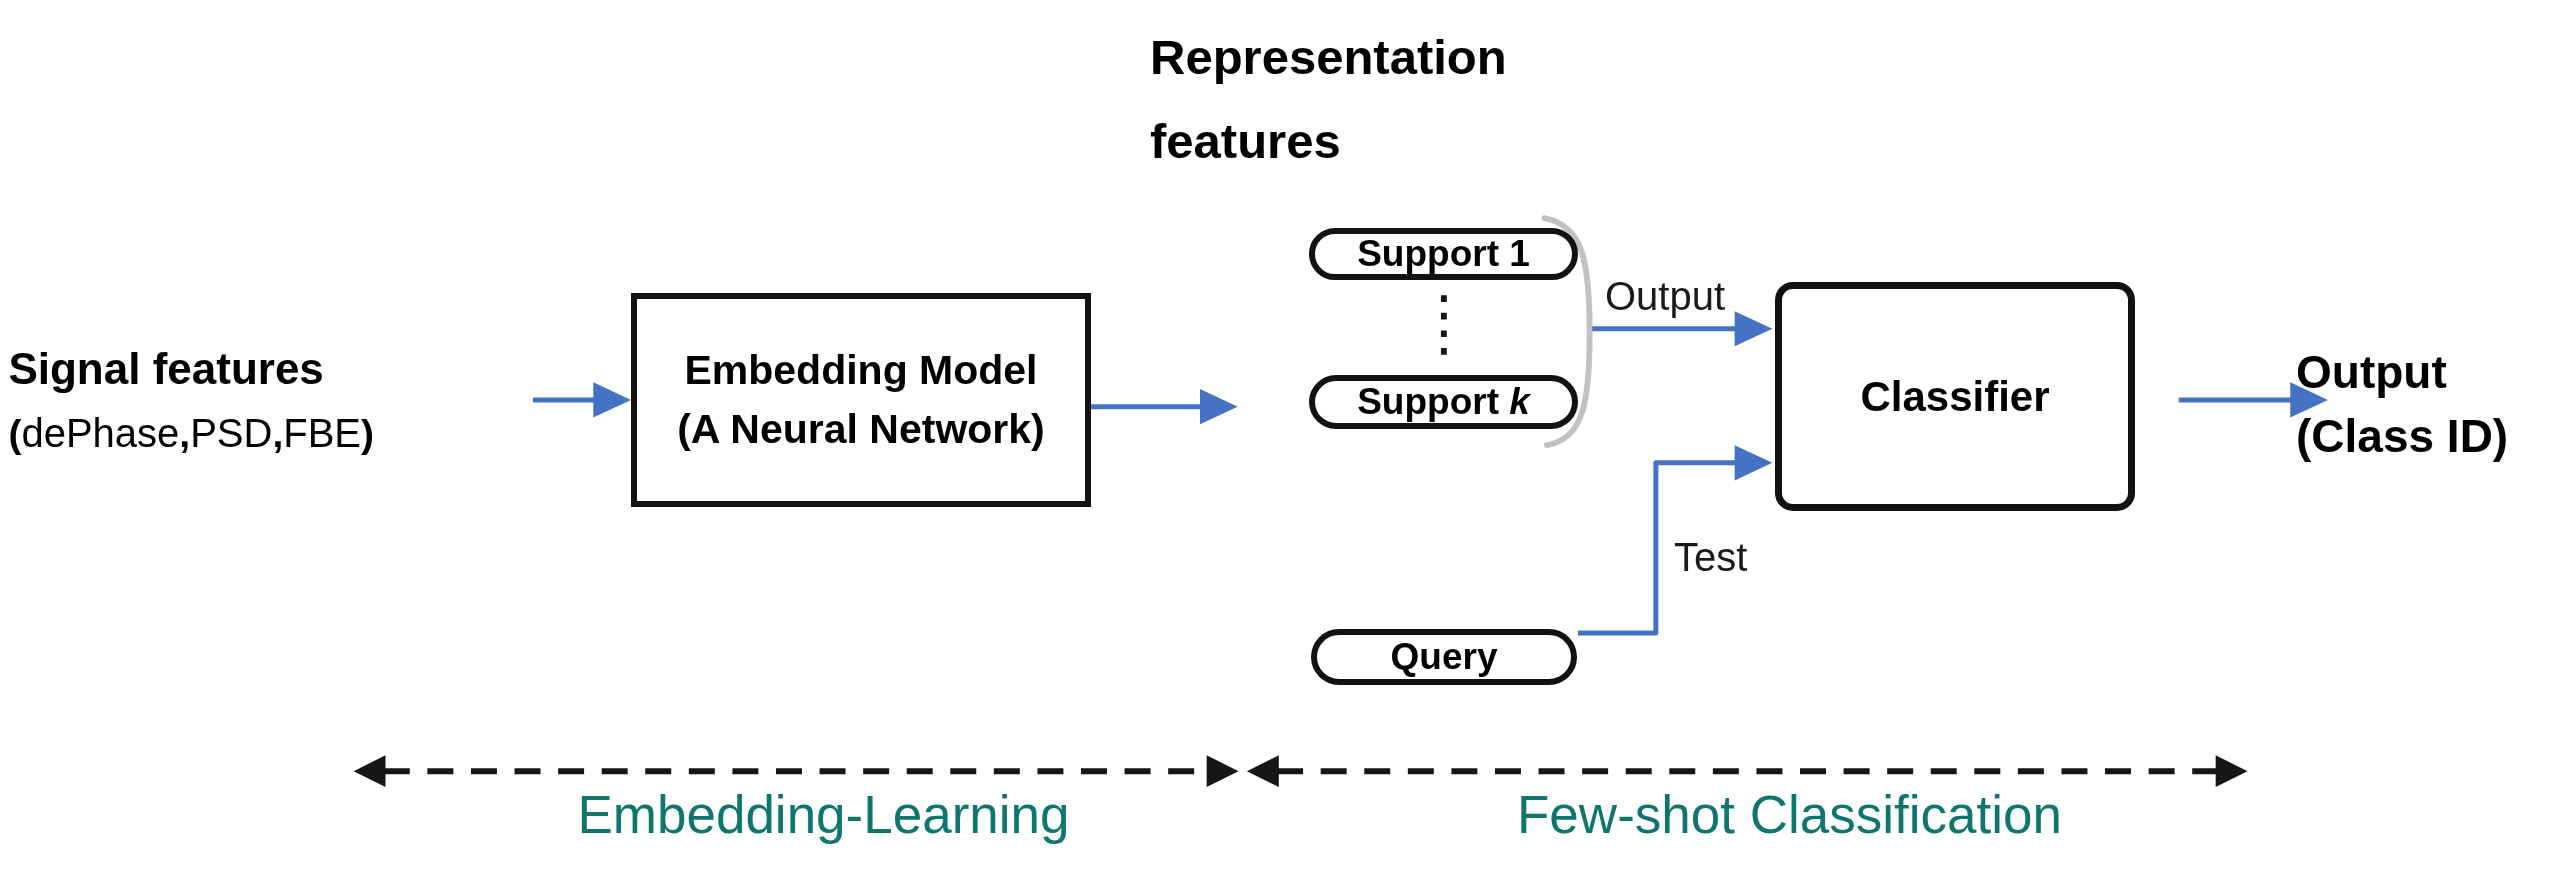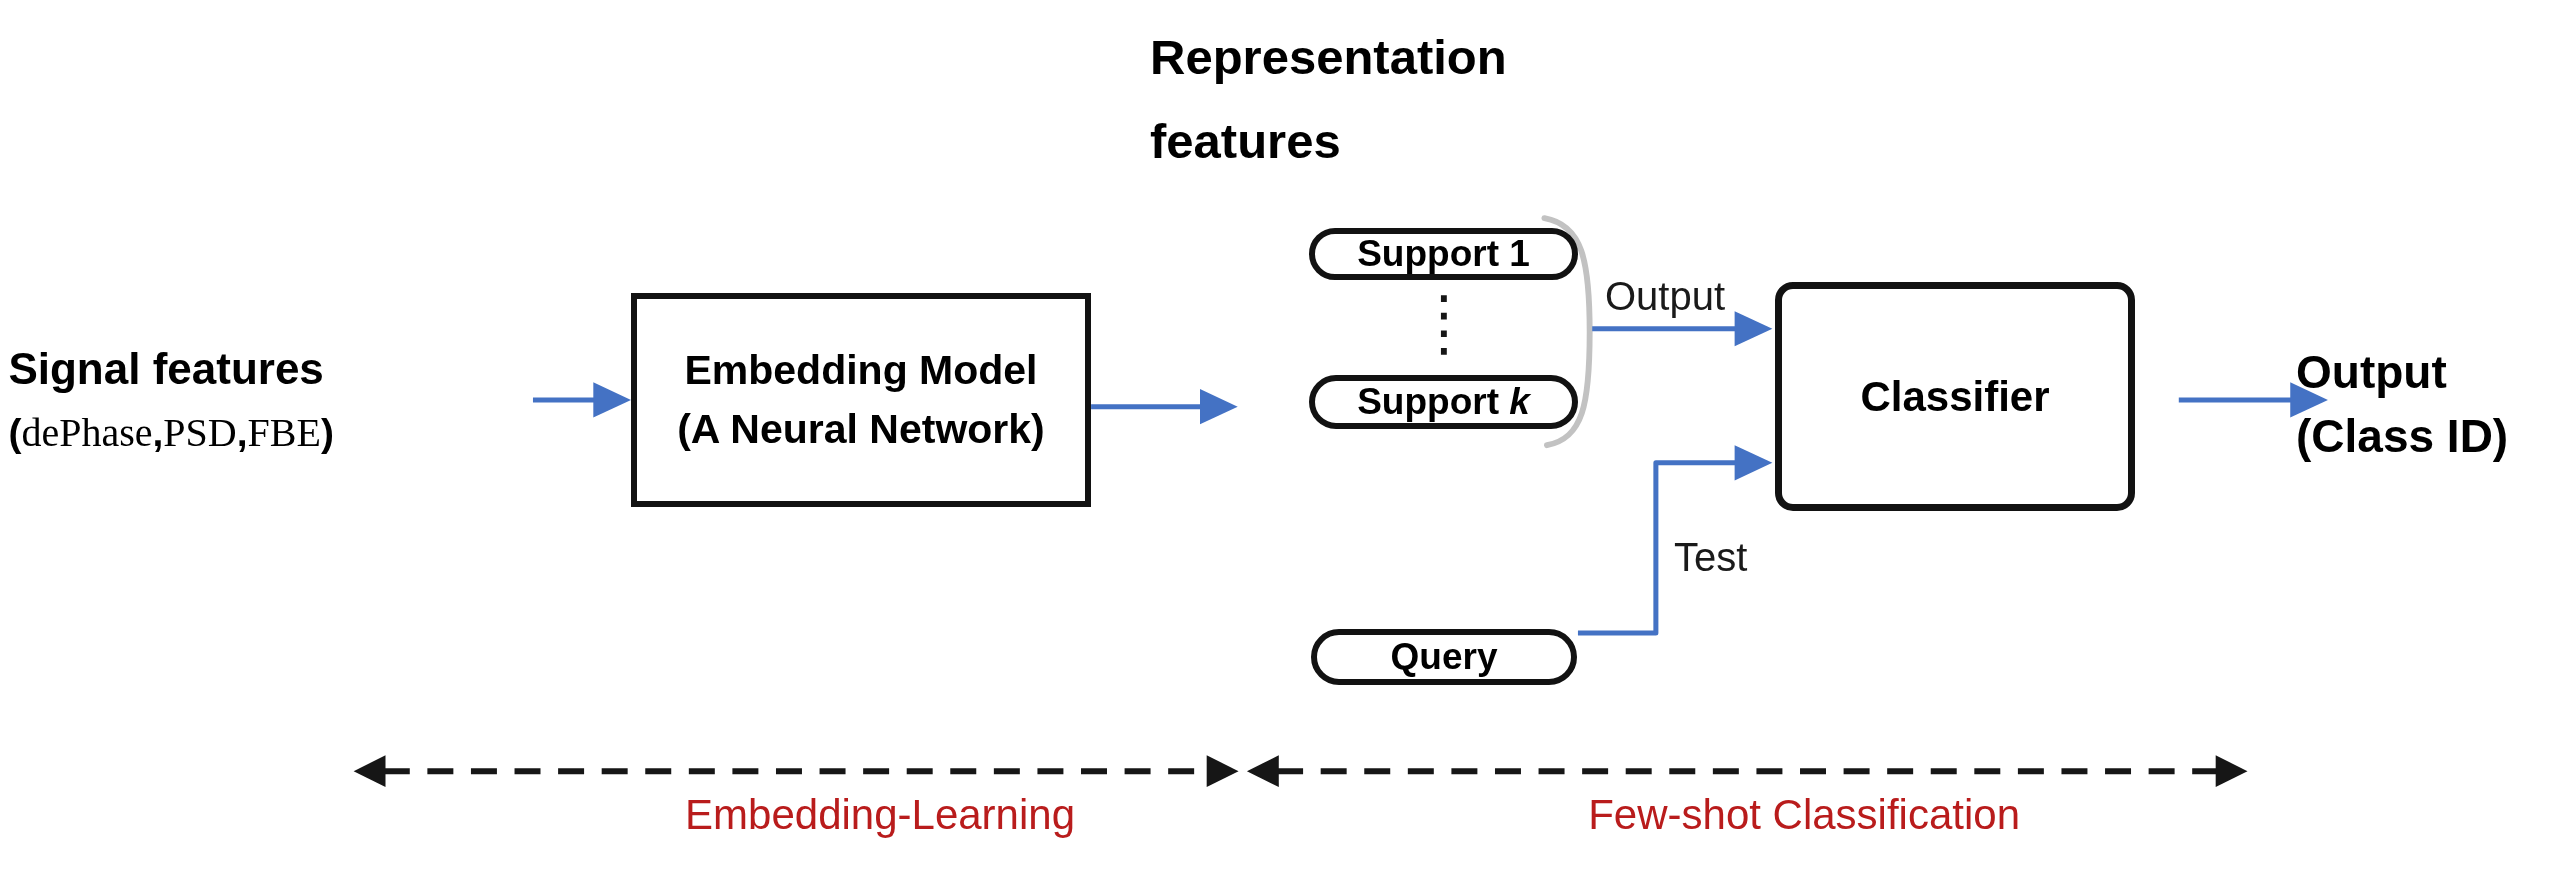--- a/index.html
+++ b/index.html
@@ -15,21 +15,21 @@
   .center-text{}
   svg.layer{position:absolute;left:0;top:0;width:2576px;height:872px;pointer-events:none;}
 
   
   #title{left:1150px;top:15px;width:503px;font-size:49px;line-height:84px;font-weight:700;}
 
   
   #signal{left:8.4px;top:337px;width:545px;line-height:64px;}
   #signal .l1{font-size:44px;font-weight:700;}
   #signal .l2{font-size:39px;font-weight:700;white-space:nowrap;}
-  .mono{font-family:Liberation Serif, serif;font-weight:400;font-size:40px;margin-top:40px;}
+  .mono{font-family:Liberation Sans, sans-serif;font-weight:400;font-size:40px;margin-top:40px;}
 
   
   .node-box{
     display:flex;flex-direction:column;align-items:center;justify-content:center;
     background:#fff;border:6.7px solid #121212;box-sizing:border-box;
     font-weight:700;text-align:center;
   }
   #embedding-box{left:631px;top:293px;width:460px;height:214px;font-size:41px;line-height:59px;}
   #classifier-box{left:1775px;top:282px;width:360px;height:229px;border-width:7.5px;font-size:42px;border-radius:18px;}
 
@@ -46,21 +46,21 @@
 
   
   .flow-label{font-size:40px;font-weight:400;color:#1a1a1a;line-height:42px;}
   #train-label{left:1605px;top:275px;}
   #test-label{left:1674px;top:536px;}
 
   
   #output{left:2296px;top:340px;width:318px;font-size:46px;line-height:64px;font-weight:700;}
 
   
-  .phase-label{font-size:42px;font-weight:400;color:#b91c1c;line-height:57px;white-space:nowrap;text-align:right;}
+  .phase-label{font-size:53px;font-weight:400;color:#0f766e;line-height:57px;white-space:nowrap;text-align:center;}
   #phase-embedding{left:572px;top:786px;width:503px;}
   #phase-fewshot{left:1517px;top:786px;width:503px;}
 </style>
 </head>
 <body>
 
 <div id="canvas">
 
   <svg class="layer" viewBox="0 0 3074 1040">
 

